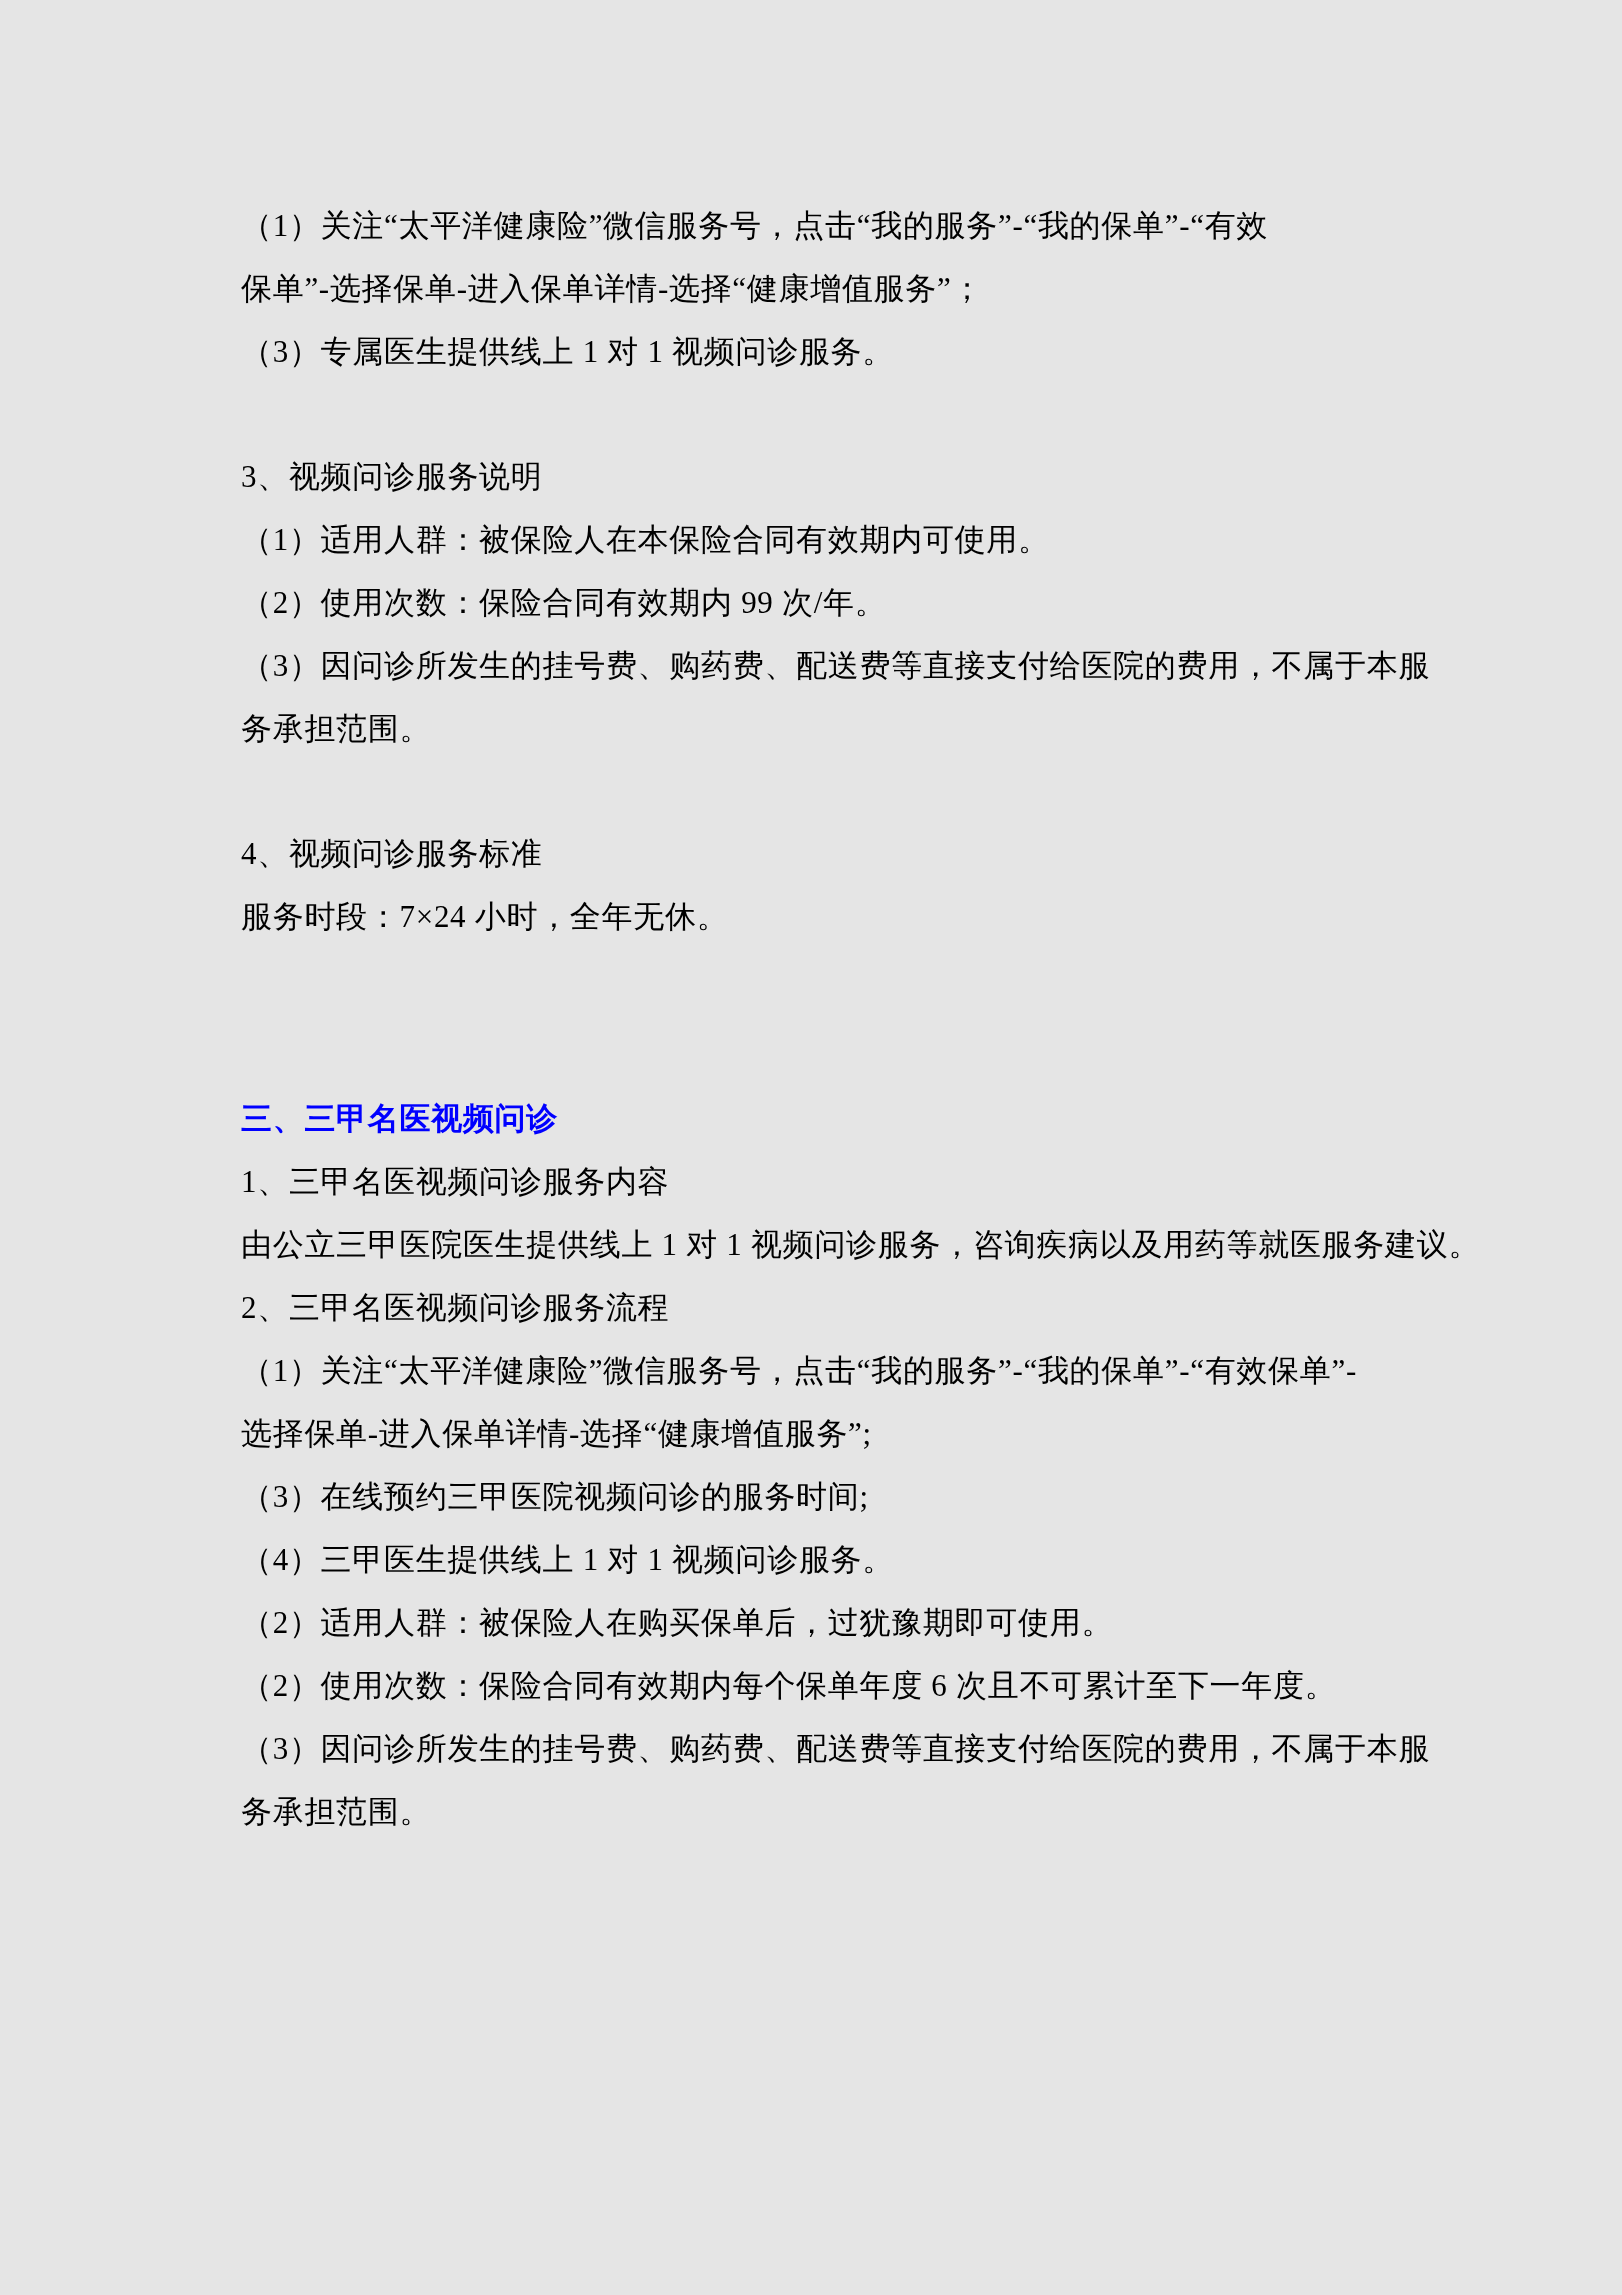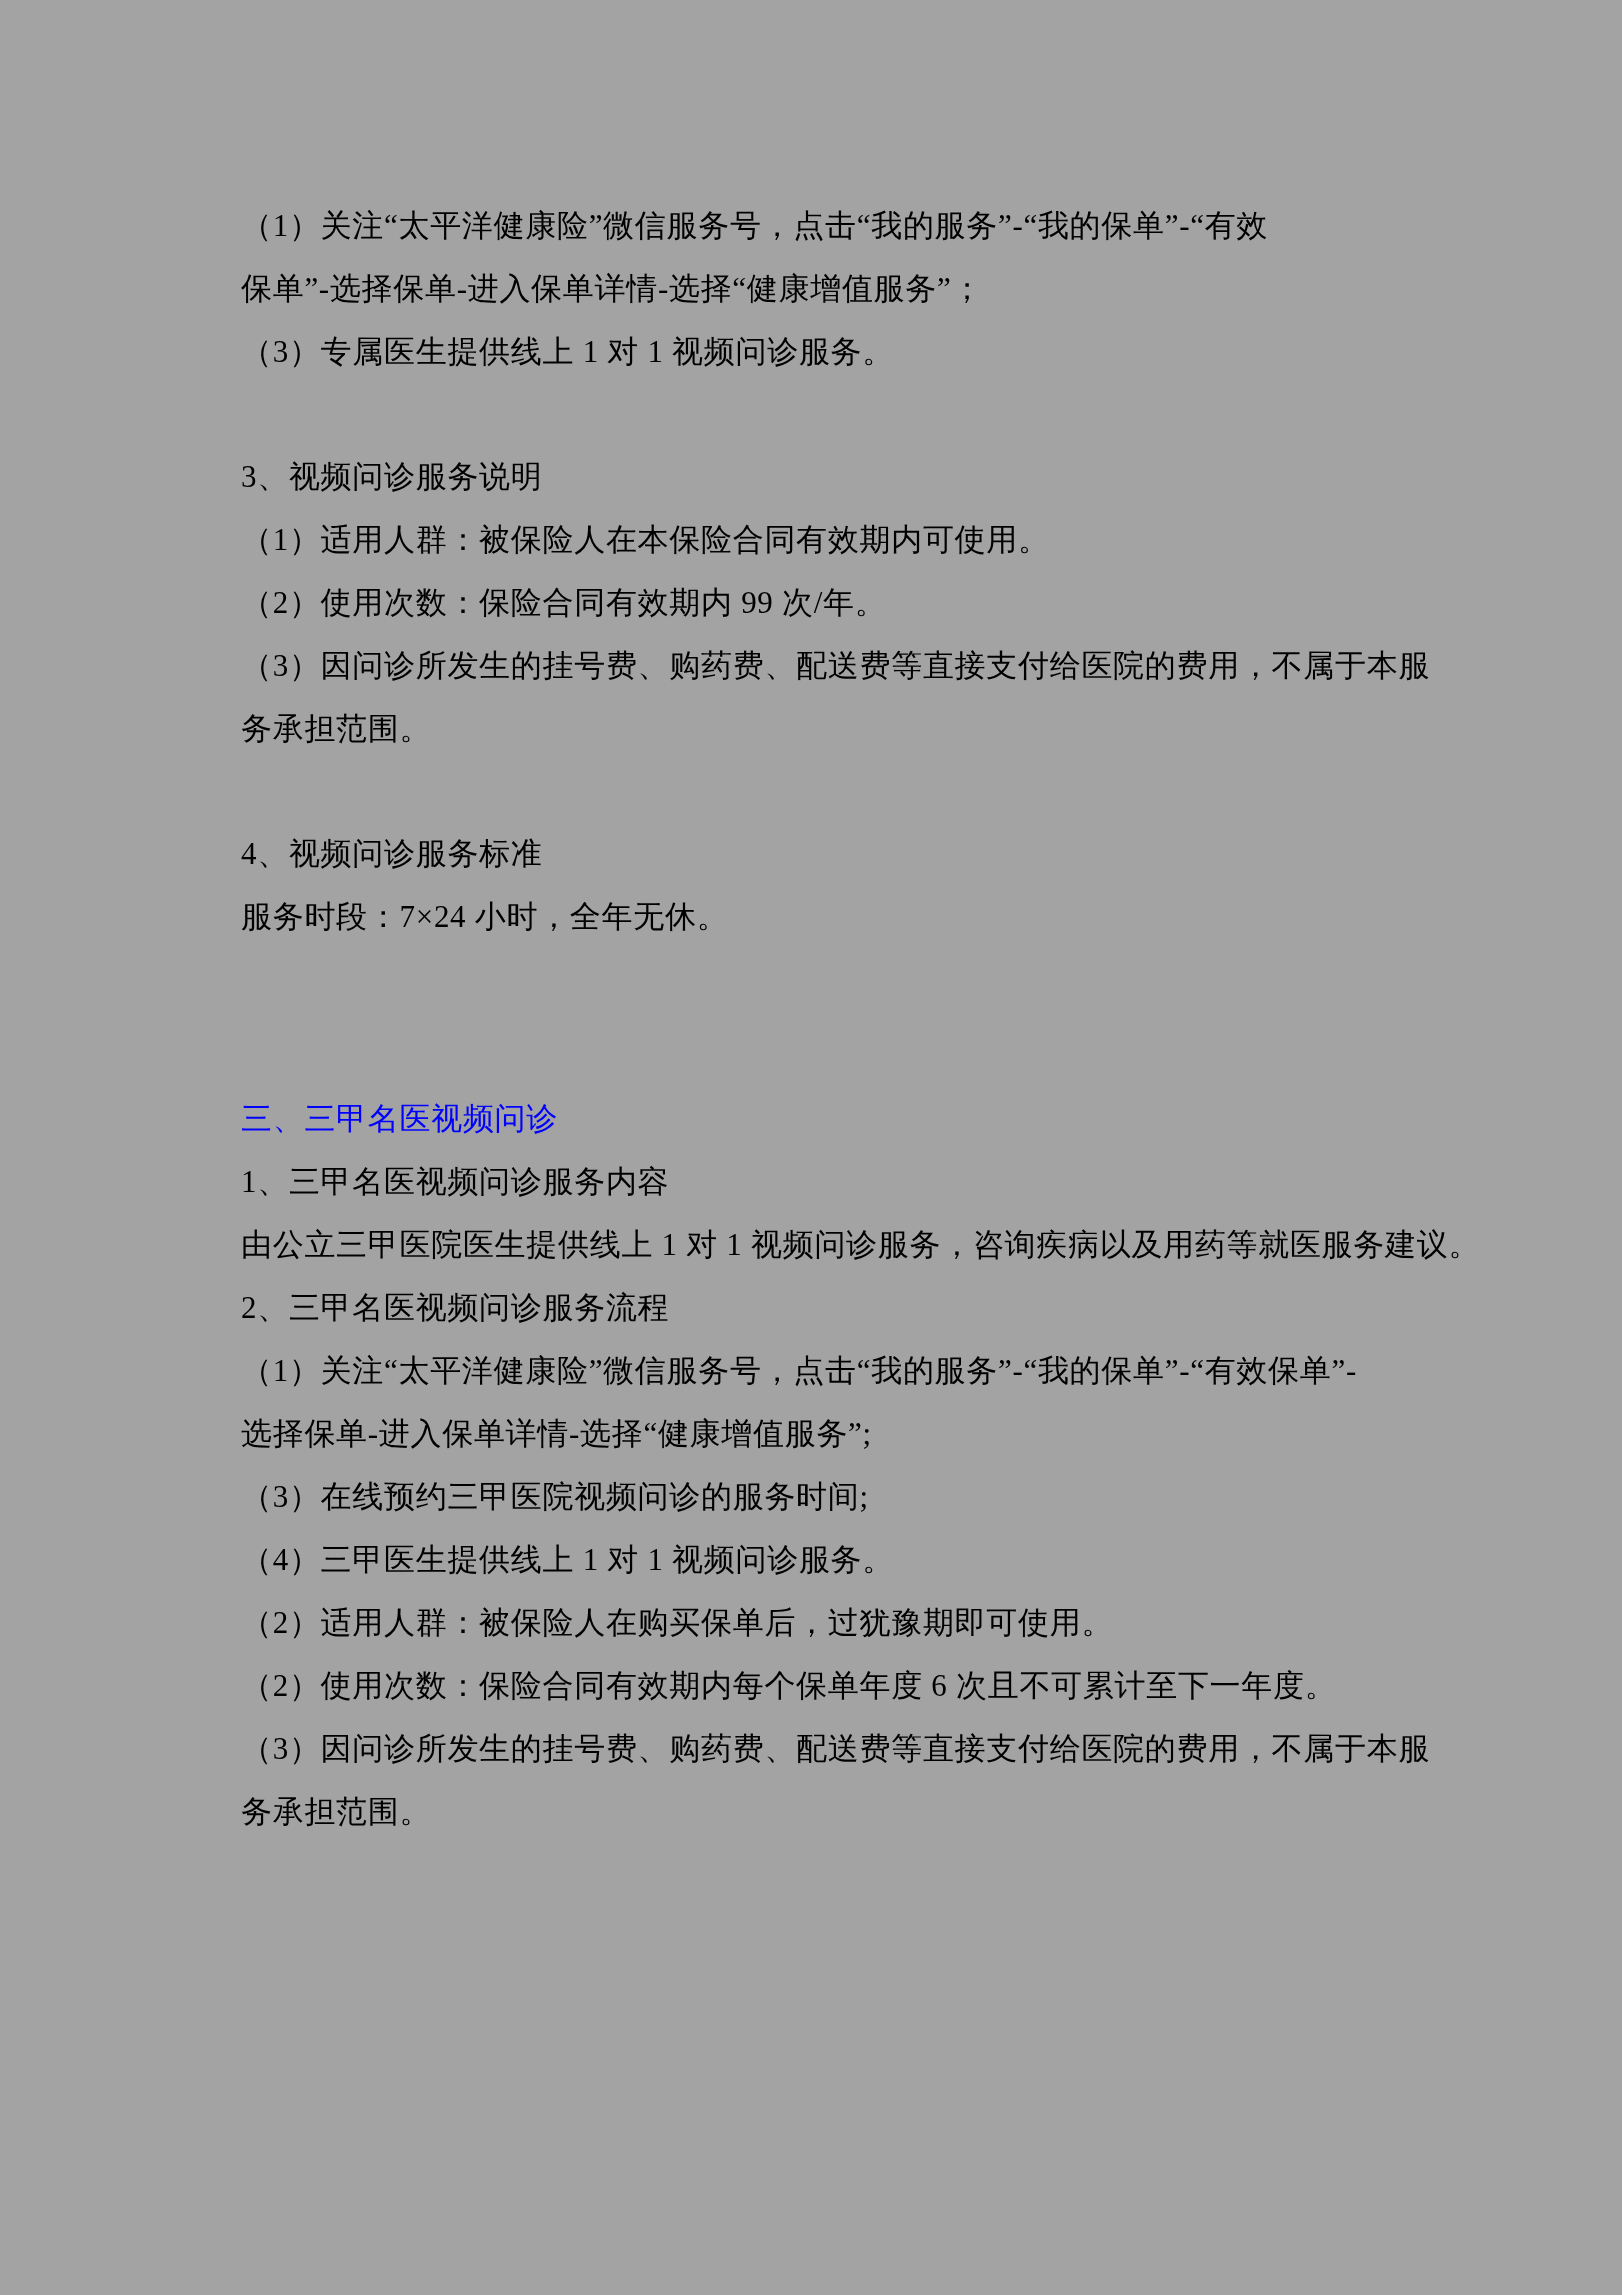--- a/index.html
+++ b/index.html
@@ -1,39 +1,39 @@
 <!DOCTYPE html>
 <html style="font-size:10.5px"><head>
 <meta charset="utf-8">
 <style>
   html, body { margin: 0; padding: 0; }
   .page {
     position: relative;
     width: 1623px;
     height: 2295px;
-    background: #a3a3a3;
+    background: #e5e5e5;
     font-family: "Liberation Serif", "DejaVu Serif", serif;
     color: #000000;
     overflow: hidden;
   }
   .content {
     position: absolute;
     left: 241px;
     top: 194px;
     width: 1152px;
   }
   .line {
     height: 63px;
     line-height: 63px;
     font-size: 31px;
     white-space: nowrap;
     letter-spacing: 0.7px;
   }
   .heading { font-weight: normal; }
-  .accent { color: #0000ff; font-weight: normal; }
+  .accent { color: #0000ff; font-weight: bold; }
   .gap1 { margin-top: 62px; }   
   .gap3 { margin-top: 139px; }  
   .gapS { margin-top: 13px; }   
 </style>
 </head>
 <body>
 
 <div class="page">
   <div class="content">
 

